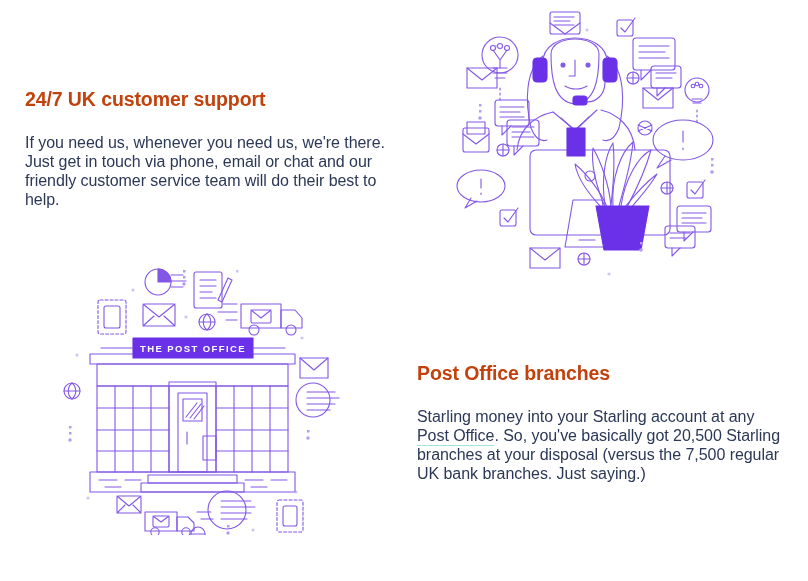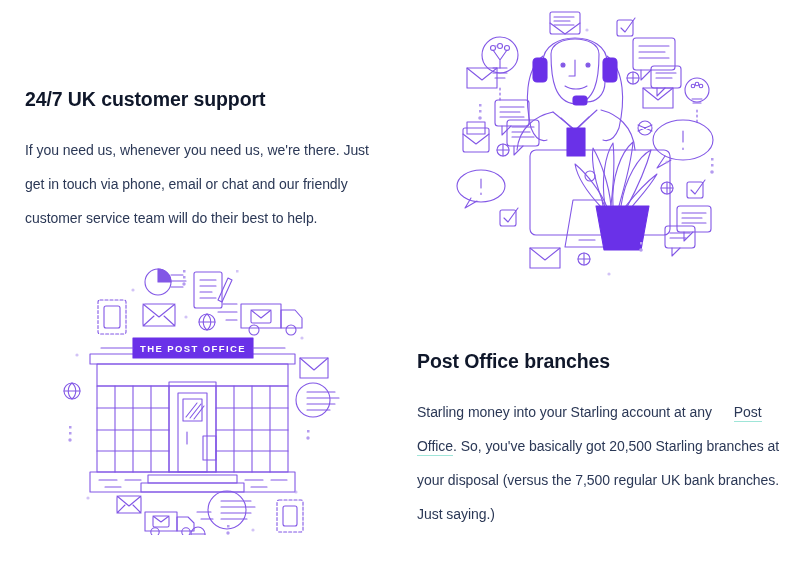--- a/index.html
+++ b/index.html
@@ -10,43 +10,42 @@
     font-family:"Liberation Sans", sans-serif;
     color:#1d2b4d;
     overflow:hidden;
     position:relative;
   }
   .page{position:relative;width:808px;height:581px;}
 
   
   .text-block{position:absolute;}
   .block-support{left:25px;top:88px;width:360px;}
-  .block-postoffice{left:417px;top:350px;width:365px;}
+  .block-postoffice{left:417px;top:362px;width:365px;}
 
   .section-heading{
     font-size:19.5px;
     font-weight:600;
     letter-spacing:-0.1px;
-    color:#0f172a;
+    color:#c2410c;
     margin:0 0 22px 0;
     line-height:1.2;
   }
   .section-body{
-    font-size:14px;
-    line-height:34px;
+    font-size:16px;
+    line-height:19px;
     color:#2b3856;
     margin:0;
     letter-spacing:-0.05px;
   }
   .inline-link{
     color:#2b3856;
     text-decoration:none;
     border-bottom:1.6px solid #9fe5d8;
     padding-bottom:1px;
-    margin-left:18px;
   }
 
   
   .illo{position:absolute;}
   .illo-support{left:455px;top:10px;width:345px;height:300px;}
   .illo-postoffice{left:55px;top:260px;width:300px;height:275px;}
   .illo svg{display:block;width:100%;height:100%;}
 </style>
 </head>
 <body>

